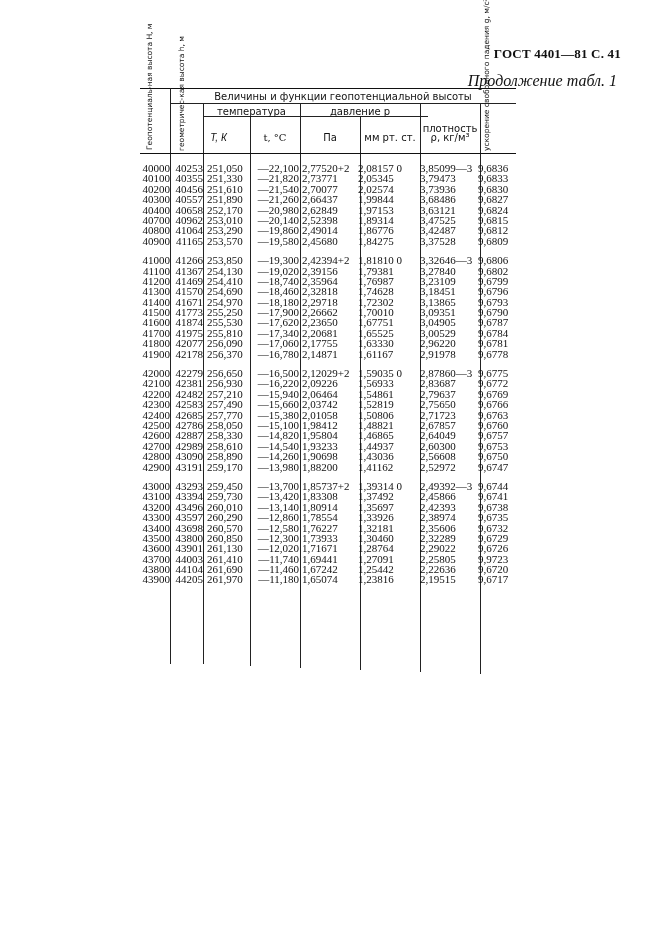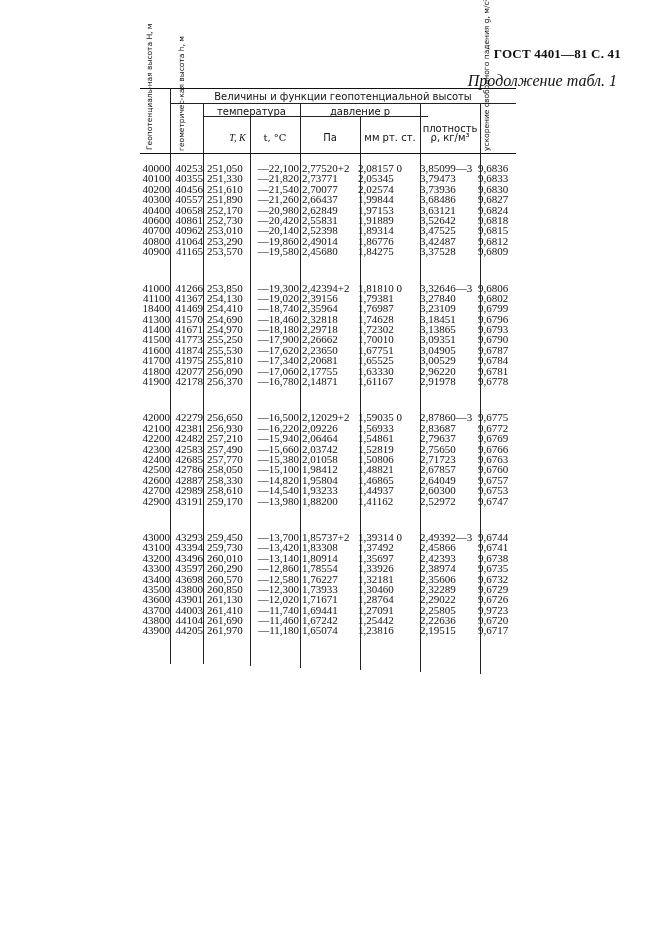--- a/index.html
+++ b/index.html
@@ -8,21 +8,21 @@
   .page-header { position:absolute; top:46px; right:40px; font-weight:bold; font-size:13px; letter-spacing:0.2px; }
   .table-caption { position:absolute; top:72px; right:44px; font-style:italic; font-size:16px; }
   .tbl { position:absolute; left:140px; top:88px; width:376px; }
   .rule-top { position:absolute; left:0; right:0; top:0; border-top:1.6px solid #111; }
   .hdr { position:absolute; left:0; right:0; top:0; height:65px; border-bottom:1.6px solid #111; font-family:"DejaVu Sans", sans-serif; }
   .vline { position:absolute; width:0; border-left:1px solid #222; }
   .hline { position:absolute; height:0; border-top:1px solid #222; }
   .vtext { position:absolute; writing-mode:vertical-rl; transform:rotate(180deg); font-size:7.5px; line-height:8.5px; text-align:center; white-space:nowrap; }
   .htext { position:absolute; font-size:10px; text-align:center; white-space:nowrap; }
   .body { position:absolute; left:0; top:67px; width:376px; font-family:Liberation Serif, serif; font-size:11px; }
-  .grp { margin-top:26px; }
+  .grp { margin-top:9px; }
   .grp:first-child { margin-top:8px; }
   .row { position:relative; height:10.4px; line-height:10.4px; }
   .c { position:absolute; top:0; white-space:nowrap; }
   .c0 { left:0; width:30px; text-align:right; }
   .c1 { left:33px; width:30px; text-align:right; }
   .c2 { left:67px; }
   .c3 { left:114px; width:45px; text-align:right; }
   .c4 { left:162px;text-align:right; }
   .c5 { left:218px; }
   .c6 { left:280px; }
@@ -45,21 +45,21 @@
     <div class="vline" style="left:110px;top:28px;height:37px"></div>
     <div class="vline" style="left:160px;top:15px;height:50px"></div>
     <div class="vline" style="left:220px;top:28px;height:37px"></div>
     <div class="vline" style="left:280px;top:15px;height:50px"></div>
     <div class="vline" style="left:340px;top:15px;height:50px"></div>
 
     <div class="vtext" style="left:6px;top:4px;height:58px;width:20px">Геопотенциаль-ная высота H, м</div>
     <div class="htext" style="left:30px;right:0;top:3px">Величины и функции геопотенциальной высоты</div>
     <div class="vtext" style="left:38px;top:18px;height:45px;width:22px">геометричес-кая высота h, м</div>
     <div class="htext" style="left:63px;width:97px;top:18px">температура</div>
-    <div class="htext" style="left:74px;width:47px;top:44px;font-style:italic;font-family:Liberation Serif, serif">T, К</div>
+    <div class="htext" style="left:55px;width:47px;top:44px;font-style:italic;font-family:Liberation Sans, sans-serif">T, К</div>
     <div class="htext" style="left:110px;width:50px;top:44px;font-family:'DejaVu Serif',serif">t, °С</div>
     <div class="htext" style="left:160px;width:120px;top:18px">давление p</div>
     <div class="htext" style="left:160px;width:60px;top:44px">Па</div>
     <div class="htext" style="left:220px;width:60px;top:44px">мм рт. ст.</div>
     <div class="htext" style="left:282px;width:56px;top:36px;white-space:normal;line-height:9px">плотность ρ, кг/м³</div>
     <div class="vtext" style="left:343px;top:18px;height:45px;width:30px">ускорение свободного падения g, м/с²</div>
   </div>
 
   <div class="vline" style="left:30px;top:66px;height:510px"></div>
   <div class="vline" style="left:63px;top:66px;height:510px"></div>
@@ -115,30 +115,20 @@
           <span class="c c0">40400</span>
           <span class="c c1">40658</span>
           <span class="c c2">252,170</span>
           <span class="c c3">—20,980</span>
           <span class="c c4">2,62849</span>
           <span class="c c5">1,97153</span>
           <span class="c c6">3,63121</span>
           <span class="c c7">9,6824</span>
         </div>
         <div class="row">
-          <span class="c c0">40600</span>
-          <span class="c c1">40861</span>
-          <span class="c c2">252,730</span>
-          <span class="c c3">—20,420</span>
-          <span class="c c4">2,55831</span>
-          <span class="c c5">1,91889</span>
-          <span class="c c6">3,52642</span>
-          <span class="c c7">9,6818</span>
-        </div>
-        <div class="row">
           <span class="c c0">40700</span>
           <span class="c c1">40962</span>
           <span class="c c2">253,010</span>
           <span class="c c3">—20,140</span>
           <span class="c c4">2,52398</span>
           <span class="c c5">1,89314</span>
           <span class="c c6">3,47525</span>
           <span class="c c7">9,6815</span>
         </div>
         <div class="row">
@@ -177,21 +167,21 @@
           <span class="c c0">41100</span>
           <span class="c c1">41367</span>
           <span class="c c2">254,130</span>
           <span class="c c3">—19,020</span>
           <span class="c c4">2,39156</span>
           <span class="c c5">1,79381</span>
           <span class="c c6">3,27840</span>
           <span class="c c7">9,6802</span>
         </div>
         <div class="row">
-          <span class="c c0">18400</span>
+          <span class="c c0">41200</span>
           <span class="c c1">41469</span>
           <span class="c c2">254,410</span>
           <span class="c c3">—18,740</span>
           <span class="c c4">2,35964</span>
           <span class="c c5">1,76987</span>
           <span class="c c6">3,23109</span>
           <span class="c c7">9,6799</span>
         </div>
         <div class="row">
           <span class="c c0">41300</span>
@@ -339,20 +329,30 @@
           <span class="c c0">42700</span>
           <span class="c c1">42989</span>
           <span class="c c2">258,610</span>
           <span class="c c3">—14,540</span>
           <span class="c c4">1,93233</span>
           <span class="c c5">1,44937</span>
           <span class="c c6">2,60300</span>
           <span class="c c7">9,6753</span>
         </div>
         <div class="row">
+          <span class="c c0">42800</span>
+          <span class="c c1">43090</span>
+          <span class="c c2">258,890</span>
+          <span class="c c3">—14,260</span>
+          <span class="c c4">1,90698</span>
+          <span class="c c5">1,43036</span>
+          <span class="c c6">2,56608</span>
+          <span class="c c7">9,6750</span>
+        </div>
+        <div class="row">
           <span class="c c0">42900</span>
           <span class="c c1">43191</span>
           <span class="c c2">259,170</span>
           <span class="c c3">—13,980</span>
           <span class="c c4">1,88200</span>
           <span class="c c5">1,41162</span>
           <span class="c c6">2,52972</span>
           <span class="c c7">9,6747</span>
         </div>
       </div>

